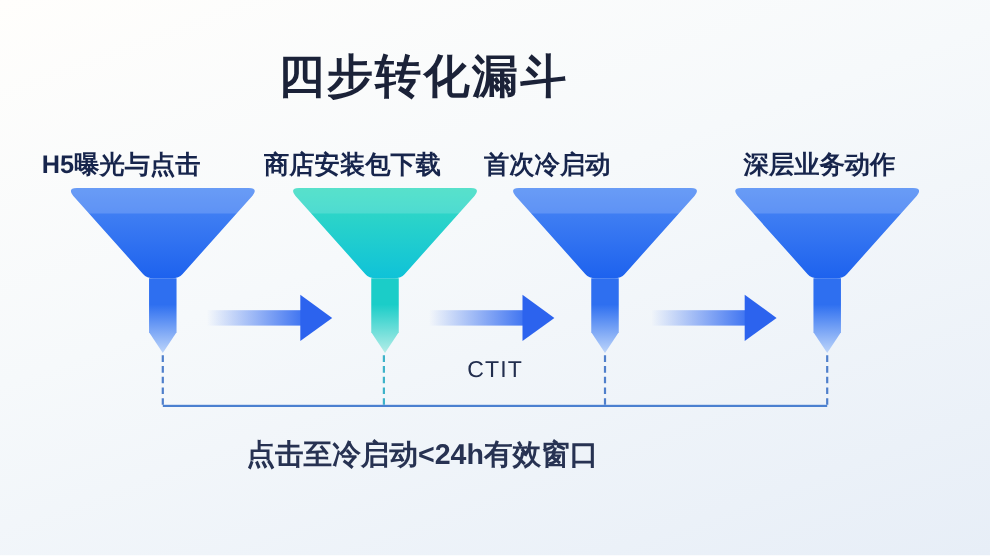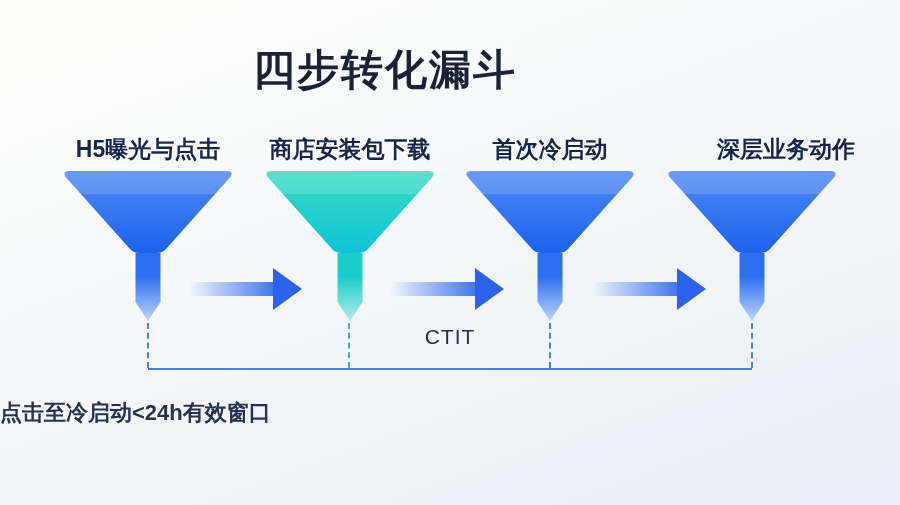--- a/index.html
+++ b/index.html
@@ -11,21 +11,21 @@
     position:relative; width:900px; height:505px;
     background:linear-gradient(160deg,#fffefc 0%,#f6f9fb 42%,#e7eef7 100%);
   }
   .title {
     position:absolute; top:42px; left:0; width:770px;
     text-align:center; font-size:42px; font-weight:800;
     color:#1b2238; letter-spacing:2px;
   }
   .stage-label {
     position:absolute; top:134px; width:220px; height:30px; line-height:30px;
-    text-align:center; font-size:23px; font-weight:700; color:#17254c;
+    text-align:left; font-size:23px; font-weight:700; color:#17254c;
   }
   .lbl-0 { left:38px; }  .lbl-1 { left:240px; }  .lbl-2 { left:440px; }  .lbl-3 { left:676px; }
   .funnel {
     position:absolute; top:170px; width:190px; height:157px;
   }
   .fun-0 { left:53px; }  .fun-1 { left:255px; }  .fun-2 { left:455px; }  .fun-3 { left:657px; }
   .arrow {
     position:absolute; top:267px; width:115px; height:44px;
   }
   .arr-0 { left:188px; }  .arr-1 { left:390px; }  .arr-2 { left:592px; }
@@ -37,21 +37,21 @@
   .hline {
     position:absolute; top:368px; left:148px; width:604px; height:0;
     border-top:2px solid #4b80d0;
   }
   .ctit {
     position:absolute; top:324px; left:0; width:900px; height:26px; line-height:26px;
     text-align:center; font-size:21px; font-weight:500; color:#222e4e; letter-spacing:1px;
   }
   .caption {
     position:absolute; top:399px; left:0; width:768px; height:28px; line-height:28px;
-    font-size:22px; font-weight:600; color:#273252;
+    text-align:center; font-size:26px; font-weight:600; color:#273252;
   }
 </style>
 </head>
 <body>
 
 <div class="stage">
 
   <div class="title">四步转化漏斗</div>
 
   <div class="stage-label lbl-0">H5曝光与点击</div>

